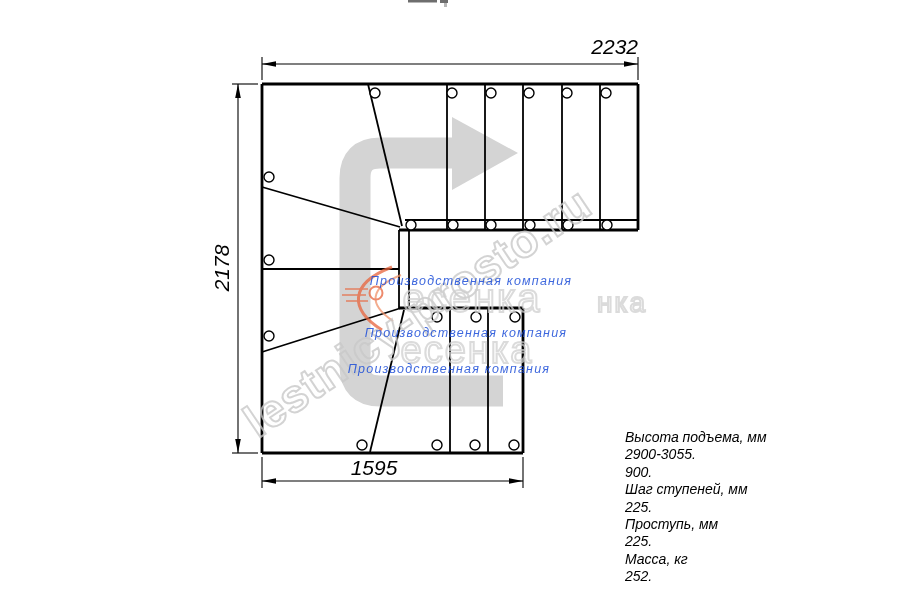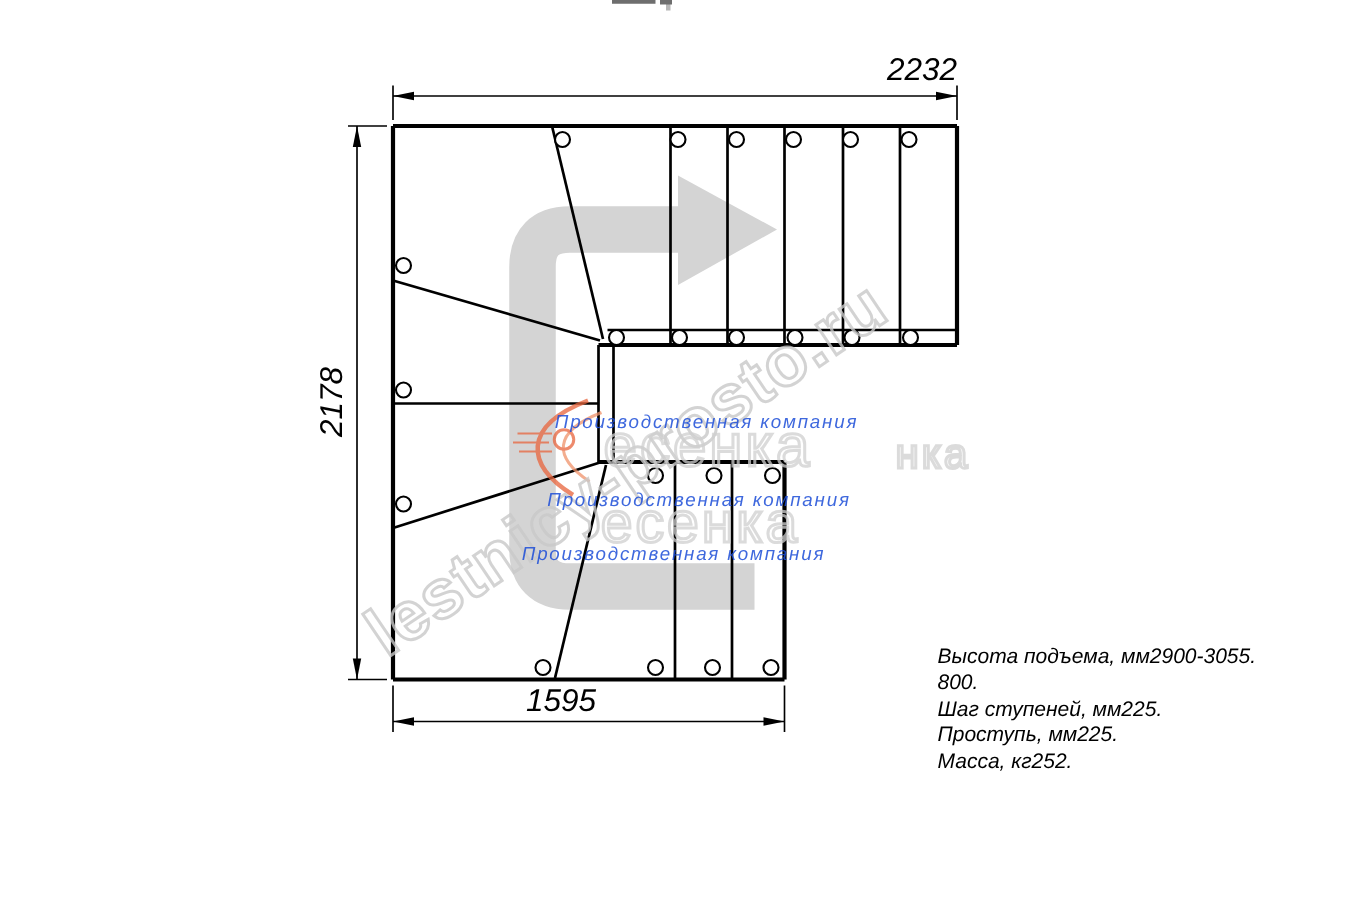--- a/index.html
+++ b/index.html
@@ -5,21 +5,21 @@
   html,body{margin:0;padding:0;background:#fff;}
   .stage{position:relative;width:900px;height:600px;background:#fff;overflow:hidden;
          font-family:"Liberation Sans",sans-serif;}
   .stage svg{position:absolute;left:0;top:0;}
   .dim{position:absolute;font-style:italic;font-size:21px;color:#000;}
   .dim-top{left:262px;top:35px;width:376px;text-align:right;}
   .dim-left{left:222px;top:268px;transform:translate(-50%,-50%) rotate(-90deg);white-space:nowrap;}
   .dim-bottom{left:262px;top:456px;width:224px;text-align:center;}
   .specs{position:absolute;left:625px;top:429px;width:230px;font-style:italic;
          font-size:14px;line-height:17.4px;color:#000;}
-  .spec-row{display:flex;justify-content:flex-start;}
+  .spec-row{display:flex;justify-content:center;flex-direction:column;}
   .wm{position:absolute;pointer-events:none;white-space:nowrap;}
   .wm-site{left:264px;top:394px;transform-origin:0 100%;transform:rotate(-34deg);
            font-size:46px;font-weight:bold;letter-spacing:1px;color:transparent;
            -webkit-text-stroke:2px #c9c9c9;opacity:.8;}
   .wm-logo{font-weight:normal;color:transparent;-webkit-text-stroke:2px #cfcfcf;
            opacity:.75;transform:translate(-50%,-50%);}
   .wm-logo1{left:472px;top:298px;font-size:40px;letter-spacing:2px;}
   .wm-logo1b{left:622px;top:303px;font-size:28px;letter-spacing:2px;}
   .wm-logo2{left:467px;top:350px;font-size:38px;letter-spacing:2px;}
   .wm-slogan{font-style:italic;color:#1d4ed8;font-size:12.5px;letter-spacing:1.2px;
@@ -134,21 +134,21 @@
   <div class="dim dim-top">2232</div>
   <div class="dim dim-left">2178</div>
   <div class="dim dim-bottom">1595</div>
 
   <div class="specs">
     <div class="spec-row">
       <span>Высота подъема, мм</span>
       <span>2900-3055.</span>
     </div>
     <div class="spec-row">
-      <span>800.</span>
+      <span>900.</span>
     </div>
     <div class="spec-row">
       <span>Шаг ступеней, мм</span>
       <span>225.</span>
     </div>
     <div class="spec-row">
       <span>Проступь, мм</span>
       <span>225.</span>
     </div>
     <div class="spec-row">

